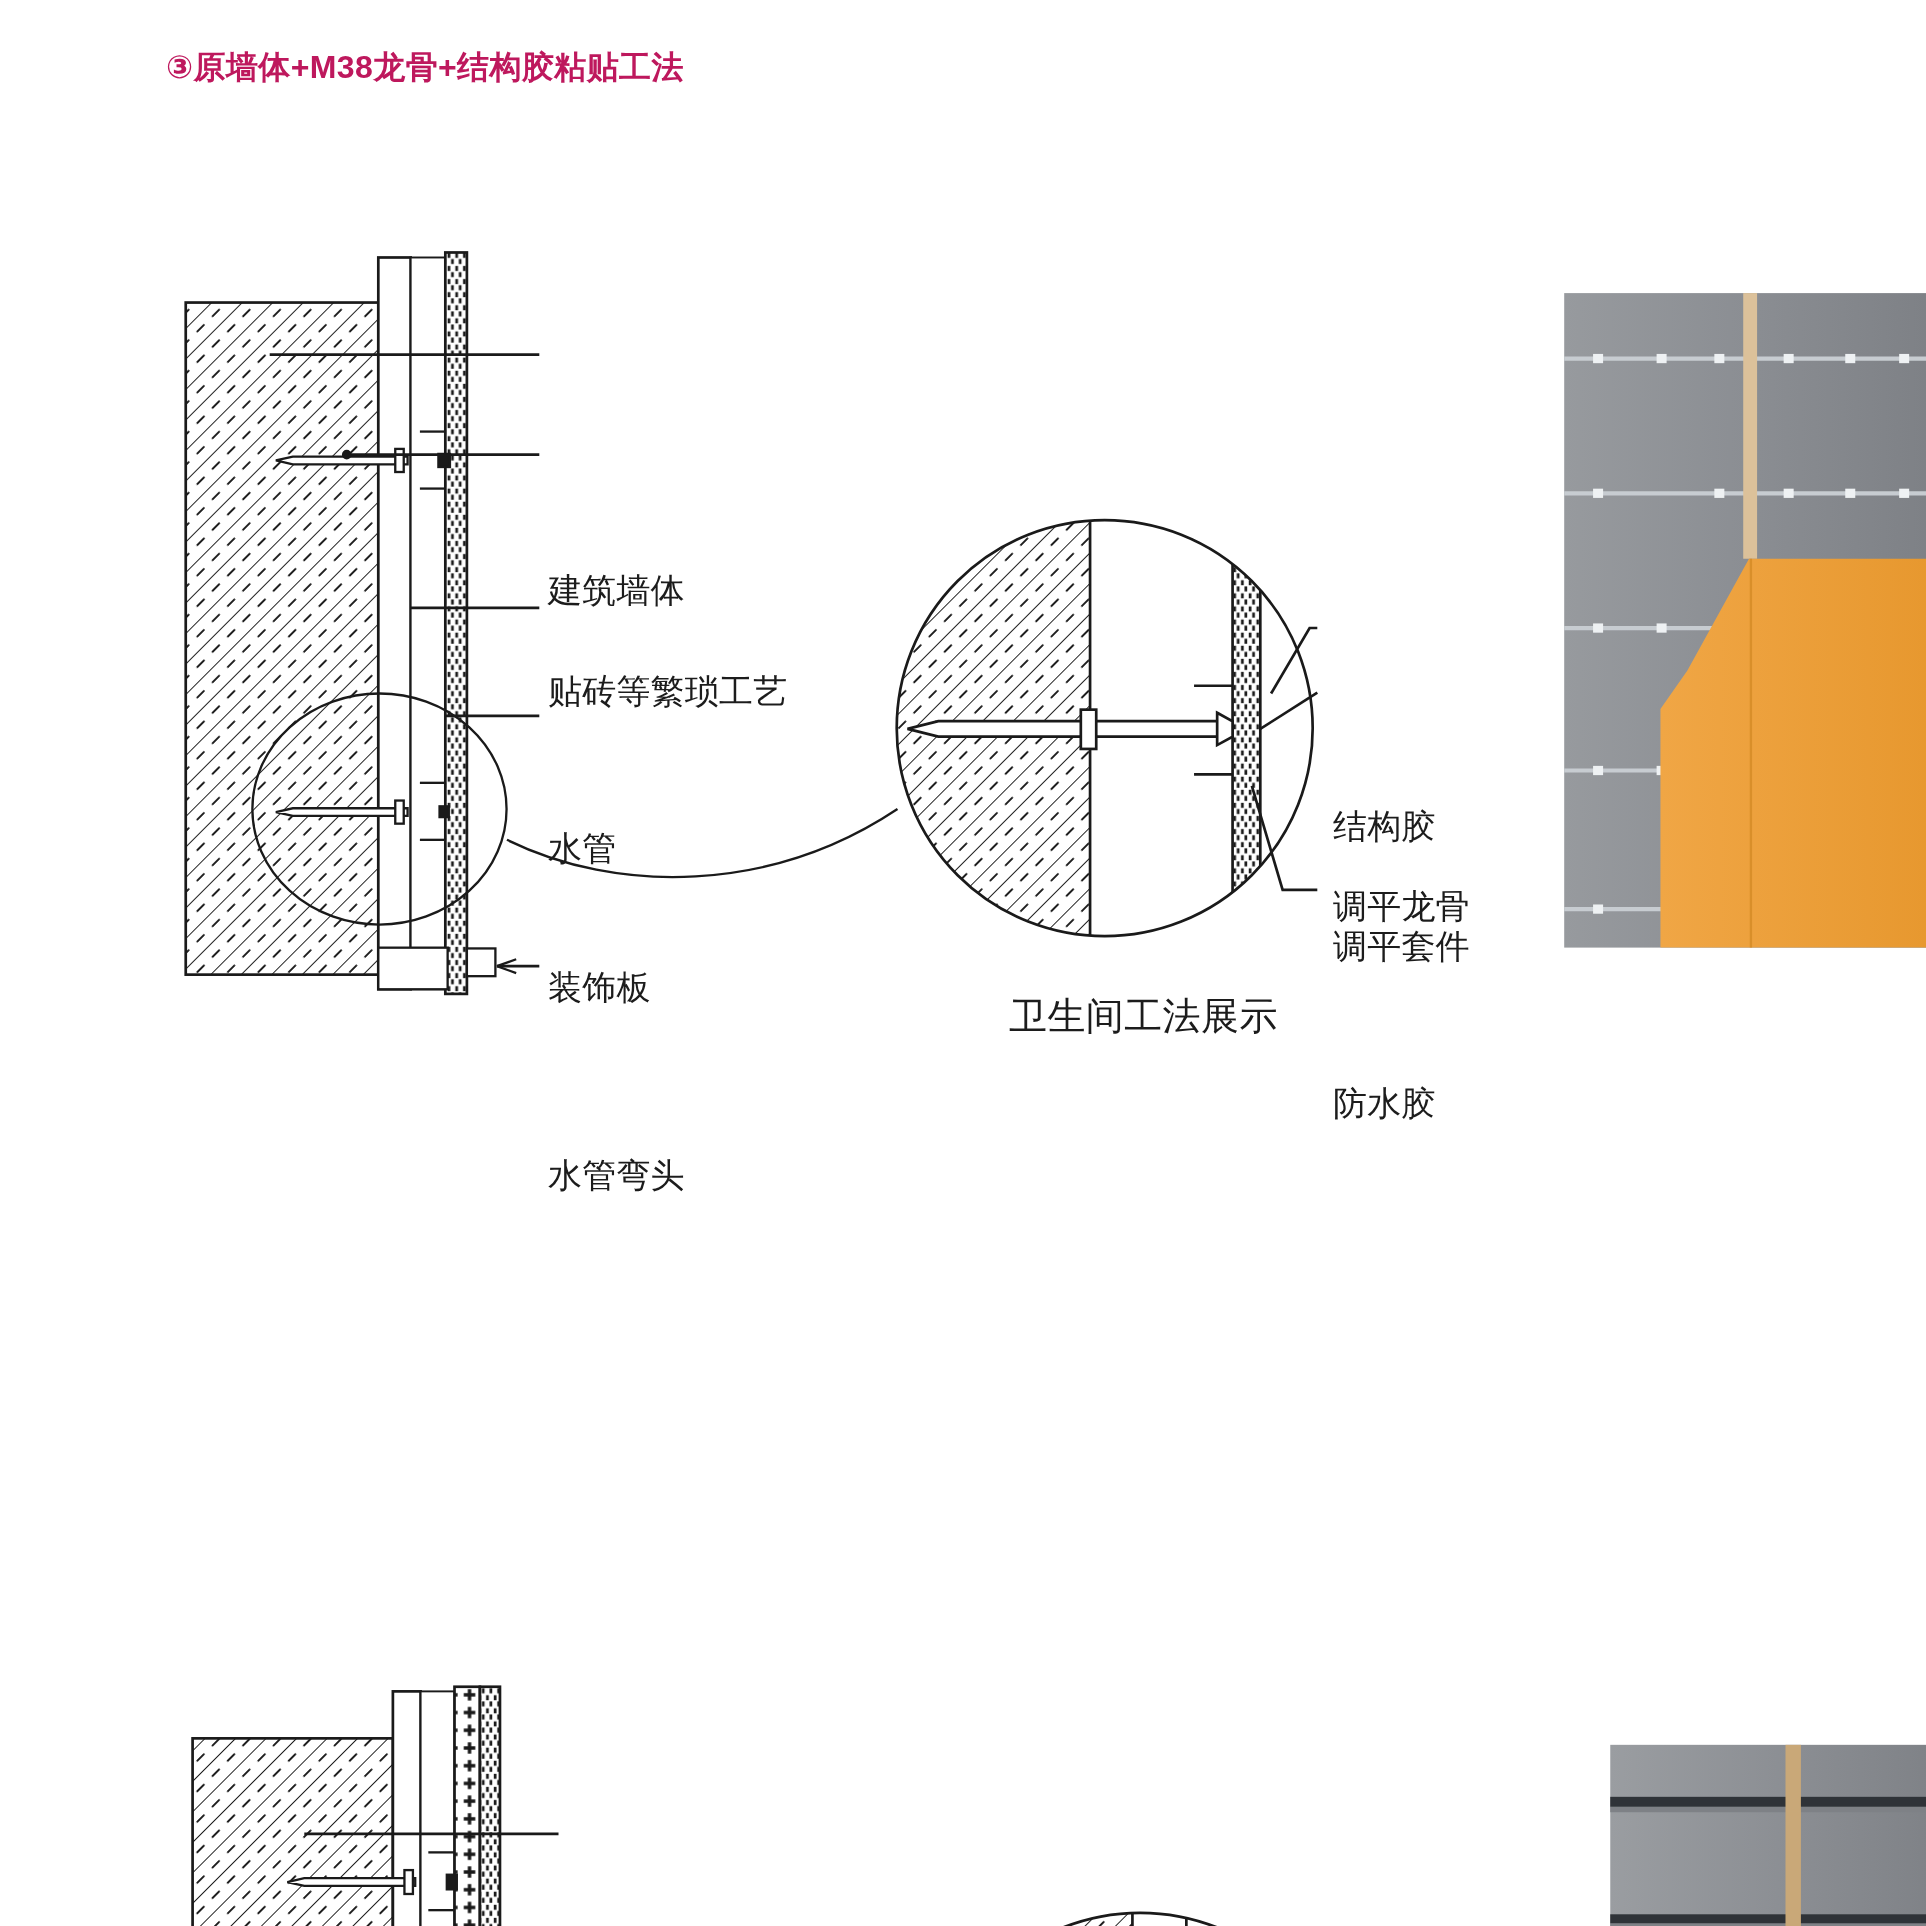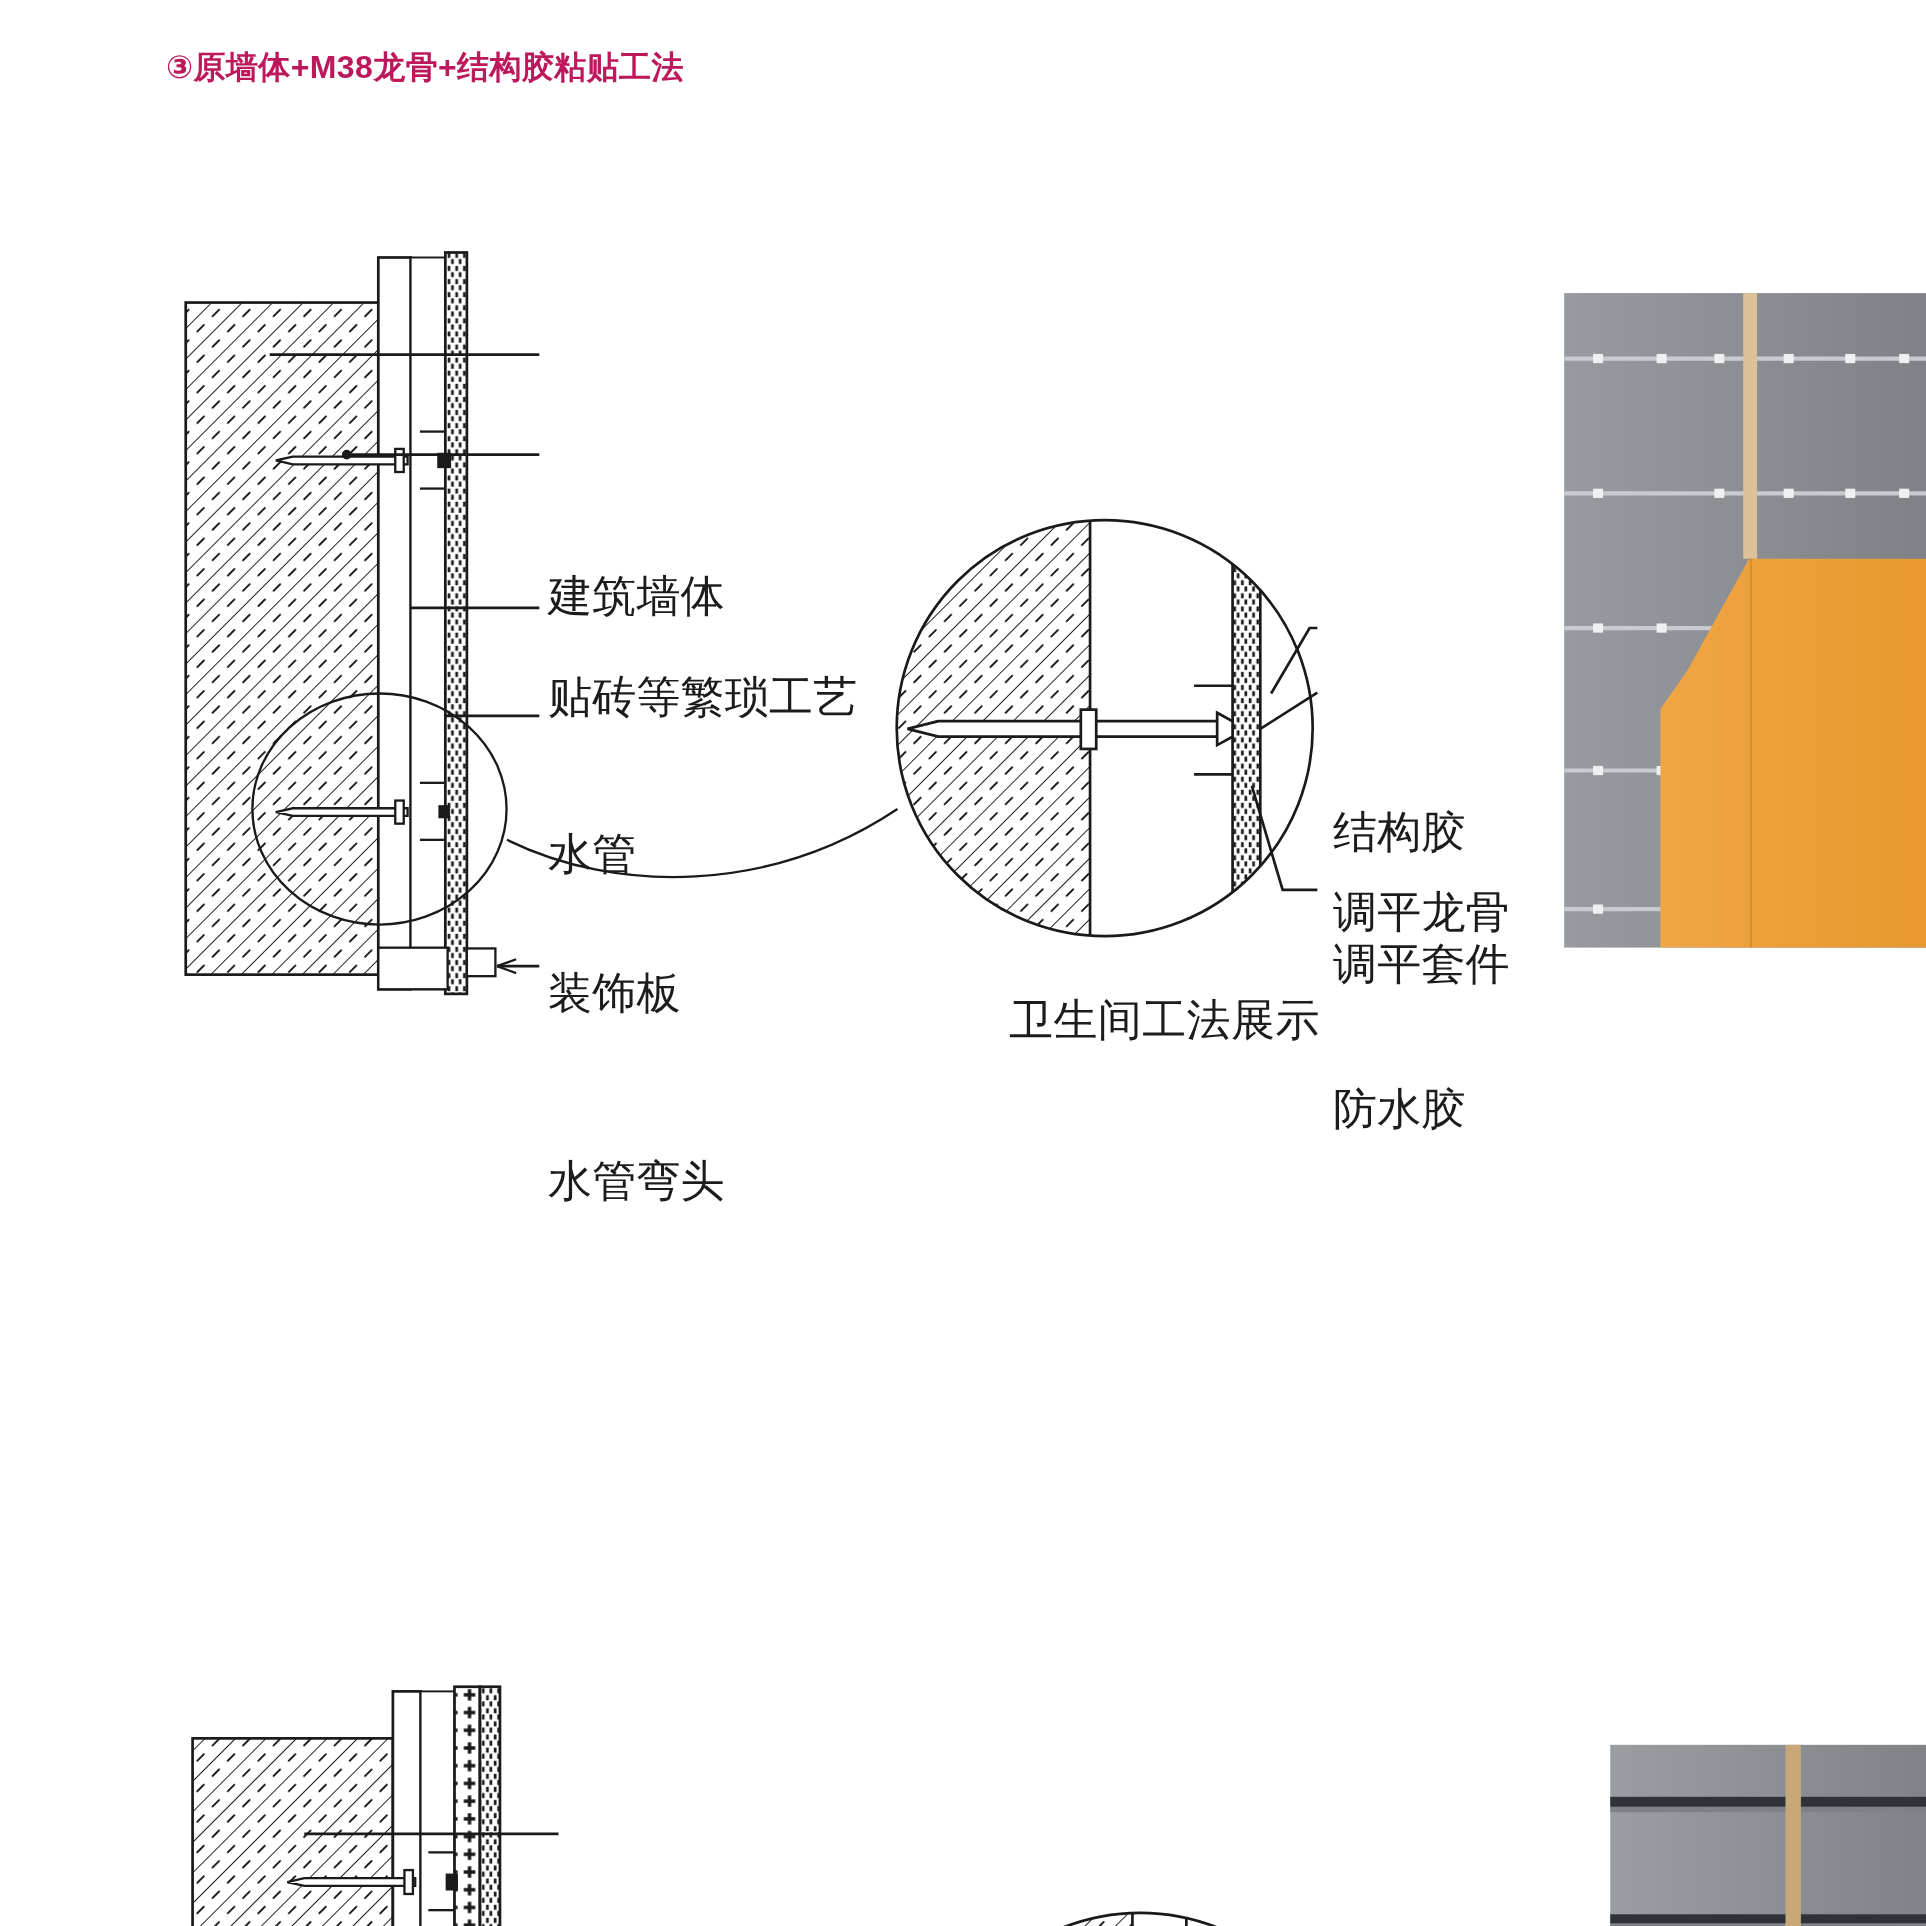--- a/index.html
+++ b/index.html
@@ -41,40 +41,40 @@
     line-height: 1.35;
     color: #1c1c1c;
     white-space: nowrap;
     letter-spacing: 0.2px;
   }
   #paragraph-1 { left: 166px; top: 1140px; }
 
   
   .figure-caption {
     position: absolute;
-    font-size: 44px;
+    font-size: 38px;
     color: #1c1c1c;
     white-space: nowrap;
     letter-spacing: 0.4px;
   }
   #caption-1 { left: 1009px; top: 991px; }
 
   
   .diagram {
     position: absolute;
   }
   #diagram-1 { left: 0px;   top: 239px;  width: 2422px; height: 778px; }
   #diagram-2 { left: 0px;   top: 1668px; width: 2422px; height: 794px; }
 
   .diagram svg { display: block; }
 
   
   .callout {
     position: absolute;
-    font-size: 44px;
+    font-size: 34px;
     color: #1c1c1c;
     white-space: nowrap;
     line-height: 1.18;
     letter-spacing: 0.2px;
   }
 
   
   #d1-label-wall      { left: 548px; top: 331px;  }
   #d1-label-coating   { left: 548px; top: 432px; }
   #d1-label-pipe      { left: 548px; top: 589px; }

